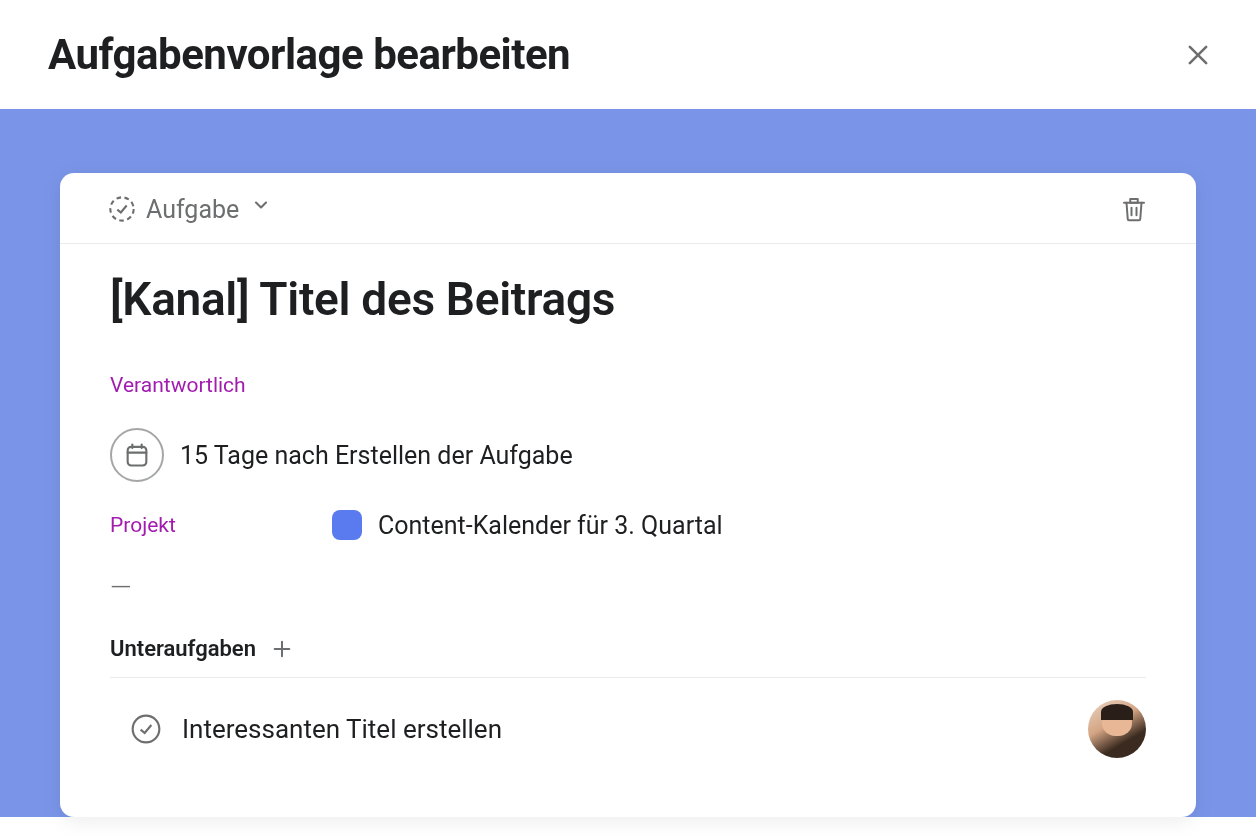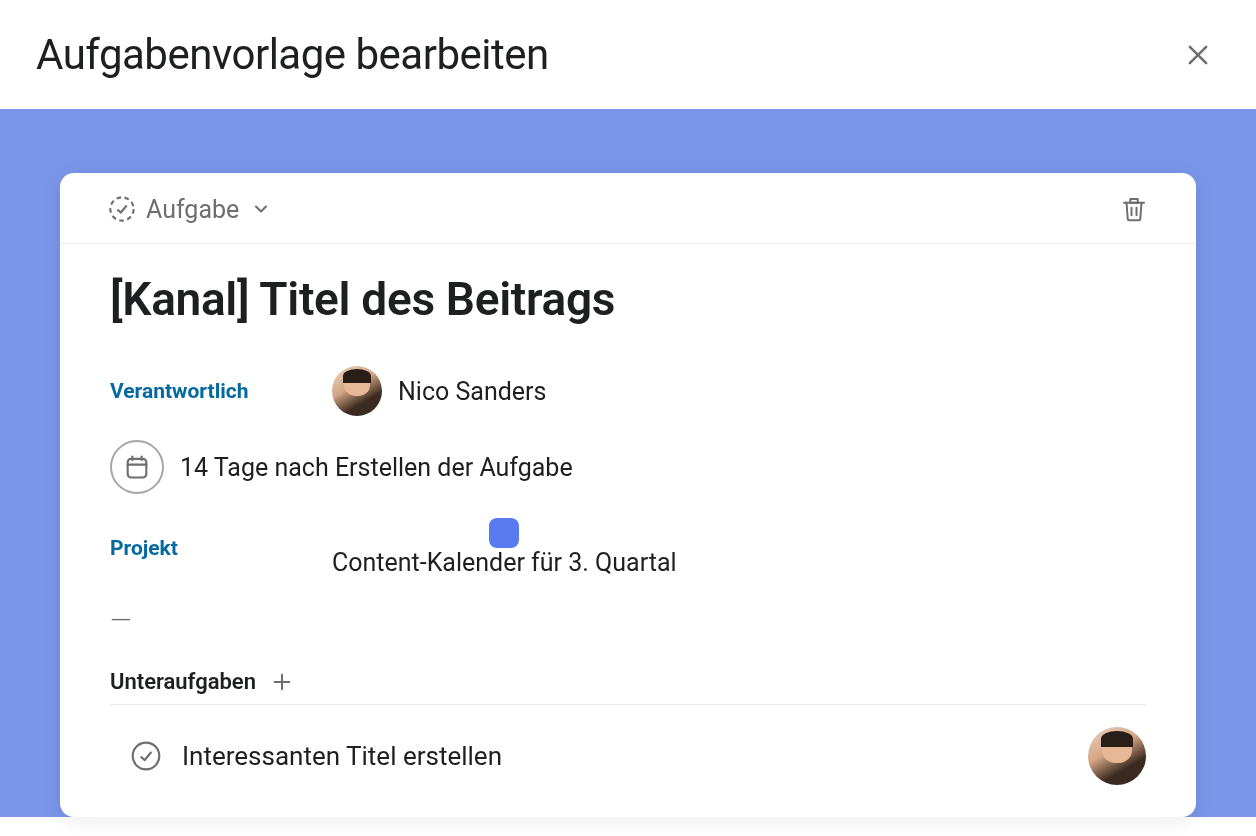--- a/index.html
+++ b/index.html
@@ -17,22 +17,23 @@
     }
     .modal-header {
       display: flex;
       align-items: center;
       justify-content: space-between;
       padding: 30px 38px 30px 36px;
       background: #fff;
     }
     .modal-title {
       font-size: 42px;
-      font-weight: 400;
+      font-weight: 700;
       letter-spacing: -0.5px;
+      margin-left: 12px;
     }
     .close-btn {
       width: 40px;
       height: 40px;
       display: flex;
       align-items: center;
       justify-content: center;
       cursor: pointer;
       color: #6d6e6f;
     }
@@ -54,21 +55,20 @@
     }
     .card-header {
       display: flex;
       align-items: center;
       justify-content: space-between;
       padding: 20px 46px 18px 48px;
       border-bottom: 1px solid #edeae9;
     }
     .type-selector {
       display: flex;
-      align-items: center;
       gap: 10px;
       cursor: pointer;
       color: #6d6e6f;
     }
     .type-selector .circle-check {
       width: 28px;
       height: 28px;
     }
     .type-selector .label {
       font-size: 25px;
@@ -104,22 +104,22 @@
     .field-row {
       display: flex;
       align-items: center;
       min-height: 62px;
       padding: 12px 0;
     }
     .field-label {
       width: 222px;
       flex-shrink: 0;
       font-size: 21px;
-      color: #0369a1;
-      font-weight: 700;
+      color: #a21caf;
+      font-weight: 400;
     }
     .field-value {
       display: flex;
       align-items: center;
       gap: 16px;
       font-size: 25px;
       color: #1e1f21;
     }
     .avatar {
       width: 50px;
@@ -161,22 +161,21 @@
       flex-shrink: 0;
     }
     .calendar-icon-wrap svg {
       width: 28px;
       height: 28px;
       color: #6d6e6f;
     }
     .project-chip {
       display: flex;
       align-items: center;
-      gap: 0;
-      flex-direction: column;
+      gap: 16px;
     }
     .project-color {
       width: 30px;
       height: 30px;
       border-radius: 8px;
       background: #5a7bef;
     }
     .empty-dash {
       font-size: 28px;
       color: #6d6e6f;
@@ -201,20 +200,21 @@
       justify-content: center;
       cursor: pointer;
       color: #6d6e6f;
     }
     .plus-btn svg {
       width: 22px;
       height: 22px;
     }
     .subtask-list {
       border-top: 1px solid #edeae9;
+      margin-top: 6px;
     }
     .subtask-item {
       display: flex;
       align-items: center;
       padding: 22px 0;
       gap: 20px;
     }
     .subtask-item .check {
       width: 32px;
       height: 32px;
@@ -280,37 +280,33 @@
           <line x1="14" y1="11" x2="14" y2="17"></line>
         </svg>
       </div>
     </div>
 
     <div class="card-body">
       <h2 class="title">[Kanal] Titel des Beitrags</h2>
 
       <div class="field-row">
         <div class="field-label">Verantwortlich</div>
-        <div class="field-value">
-          <div class="avatar"></div>
-          <span>Nico Sanders</span>
-        </div>
       </div>
 
       <div class="field-row">
         <div class="field-value">
           <div class="calendar-icon-wrap">
             <svg viewBox="0 0 24 24" fill="none" stroke="currentColor" stroke-width="1.8" stroke-linecap="round">
               <rect x="4" y="5" width="16" height="16" rx="3"></rect>
               <line x1="4" y1="10" x2="20" y2="10"></line>
               <line x1="8" y1="3" x2="8" y2="6"></line>
               <line x1="16" y1="3" x2="16" y2="6"></line>
             </svg>
           </div>
-          <span>14 Tage nach Erstellen der Aufgabe</span>
+          <span>15 Tage nach Erstellen der Aufgabe</span>
         </div>
       </div>
 
       <div class="field-row">
         <div class="field-label">Projekt</div>
         <div class="field-value project-chip">
           <div class="project-color"></div>
           <span>Content-Kalender für 3. Quartal</span>
         </div>
       </div>

